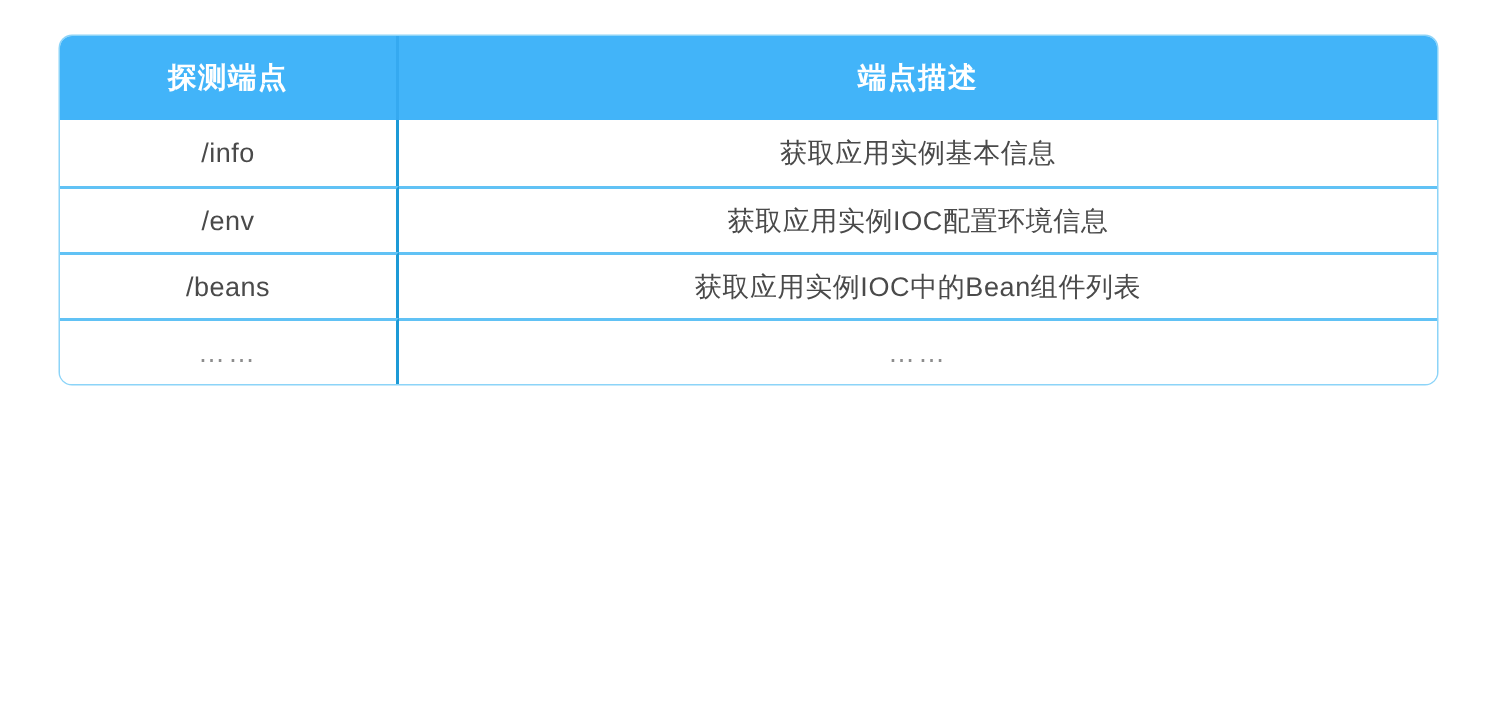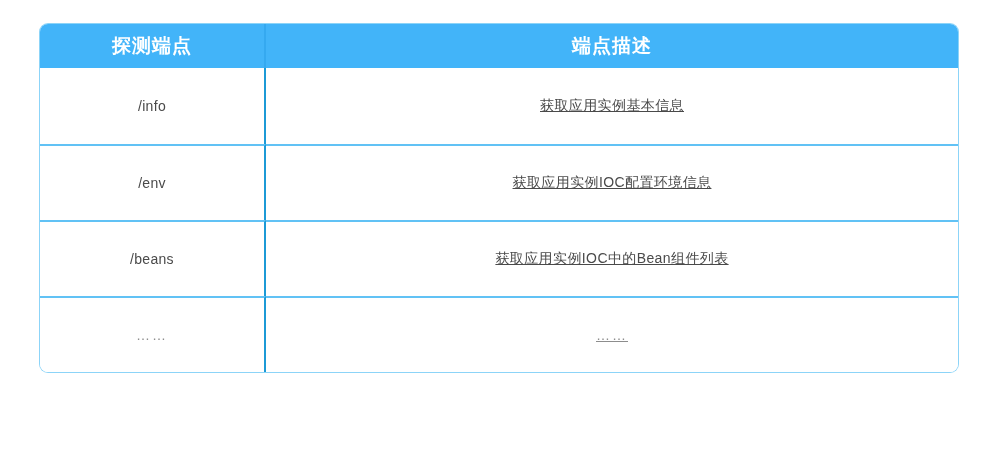--- a/index.html
+++ b/index.html
@@ -39,53 +39,52 @@
   .endpoint-table col.col-endpoint { width: 226px; }
   .endpoint-table col.col-desc     { width: 692px; }
 
   
   thead th {
     background: #42b4f9;
     color: #ffffff;
     font-size: 19px;
     font-weight: bold;
     letter-spacing: 1px;
-    height: 44px;
+    height: 56px;
     padding: 0;
     text-align: center;
     vertical-align: middle;
     box-sizing: border-box;
   }
   thead th.th-endpoint {
     border-right: 2px solid #35a9f0;
   }
 
   
   tbody td {
     background: #ffffff;
     color: #4a4a4a;
-    font-size: 14px;
-    height: 76px;
+    font-size: 18px;
+    height: 44px;
     padding: 0;
     text-align: center;
     vertical-align: middle;
     box-sizing: border-box;
     border-top: 2px solid #61c2f5;
     font-weight: 400;
   }
   tbody tr:first-child td {
     border-top: none;
   }
   tbody td.cell-endpoint {
     border-right: 2px solid #1c9ad6;
     letter-spacing: 0.3px;
   }
   tbody td.cell-desc {
     letter-spacing: 0.4px;
-    text-decoration: underline;
   }
 
   tbody tr:last-child td {
     color: #8d8d8d;
     letter-spacing: 2px;
   }
 </style>
 </head>
 <body>
 

